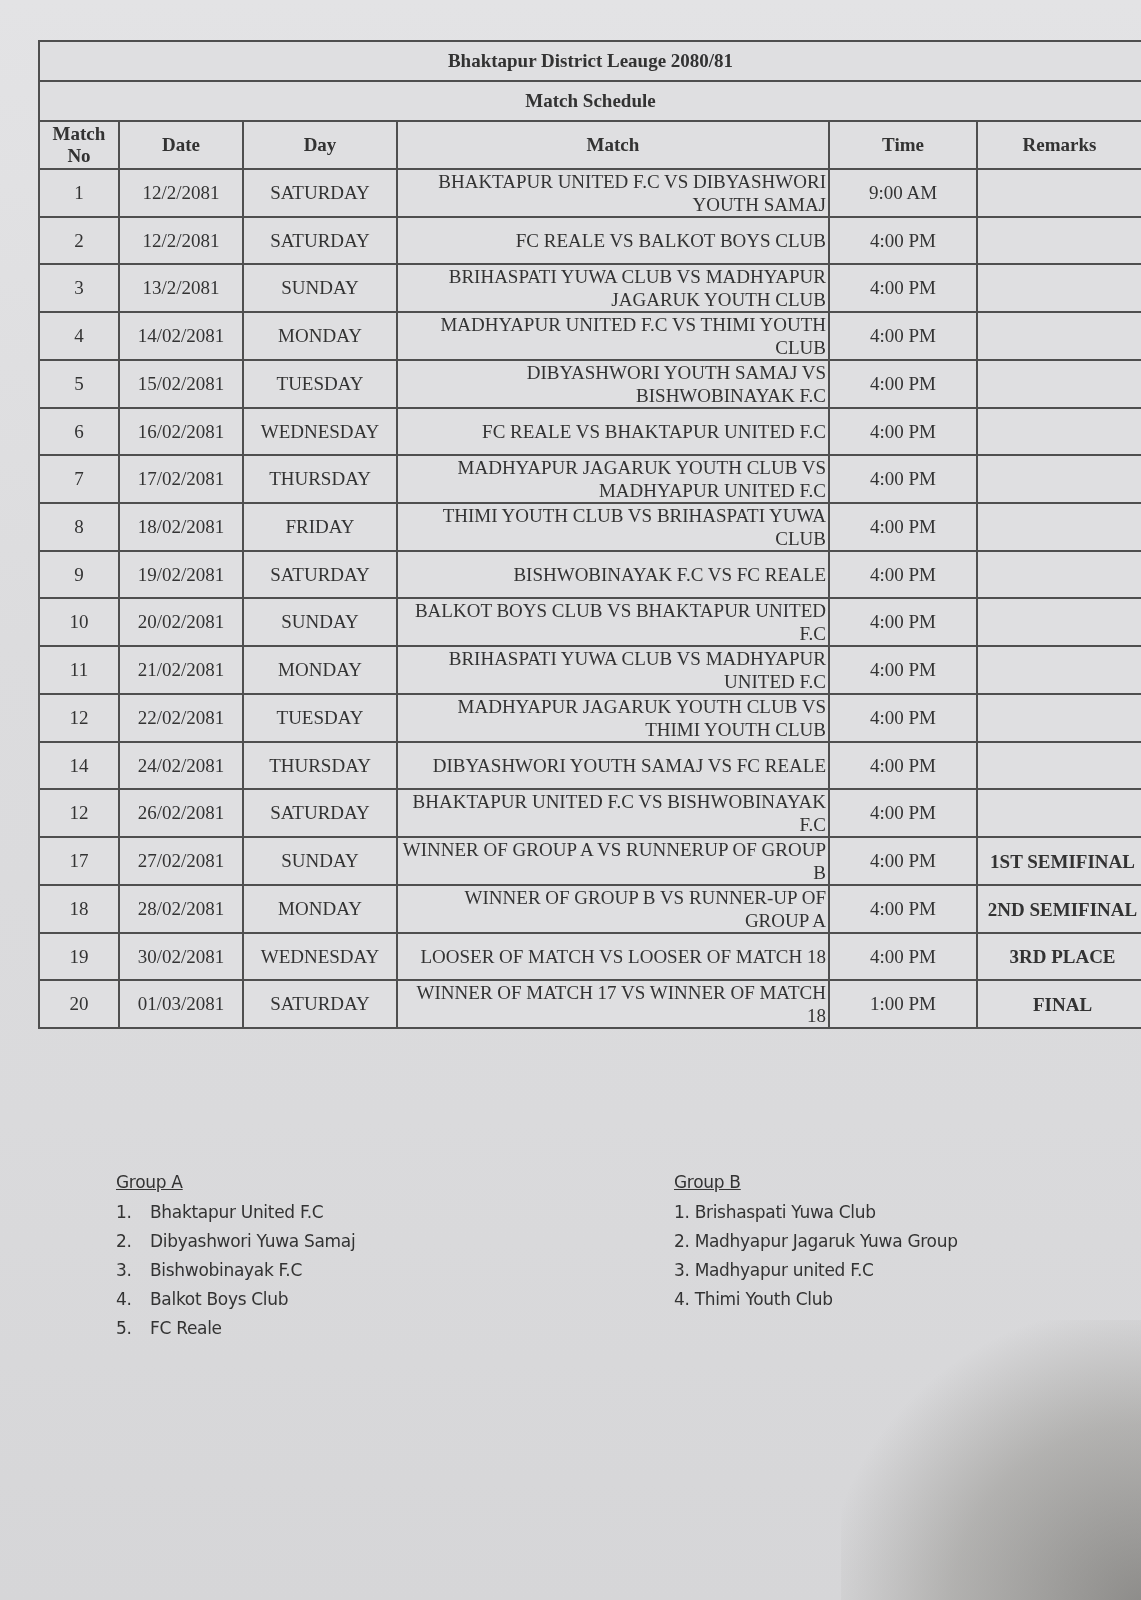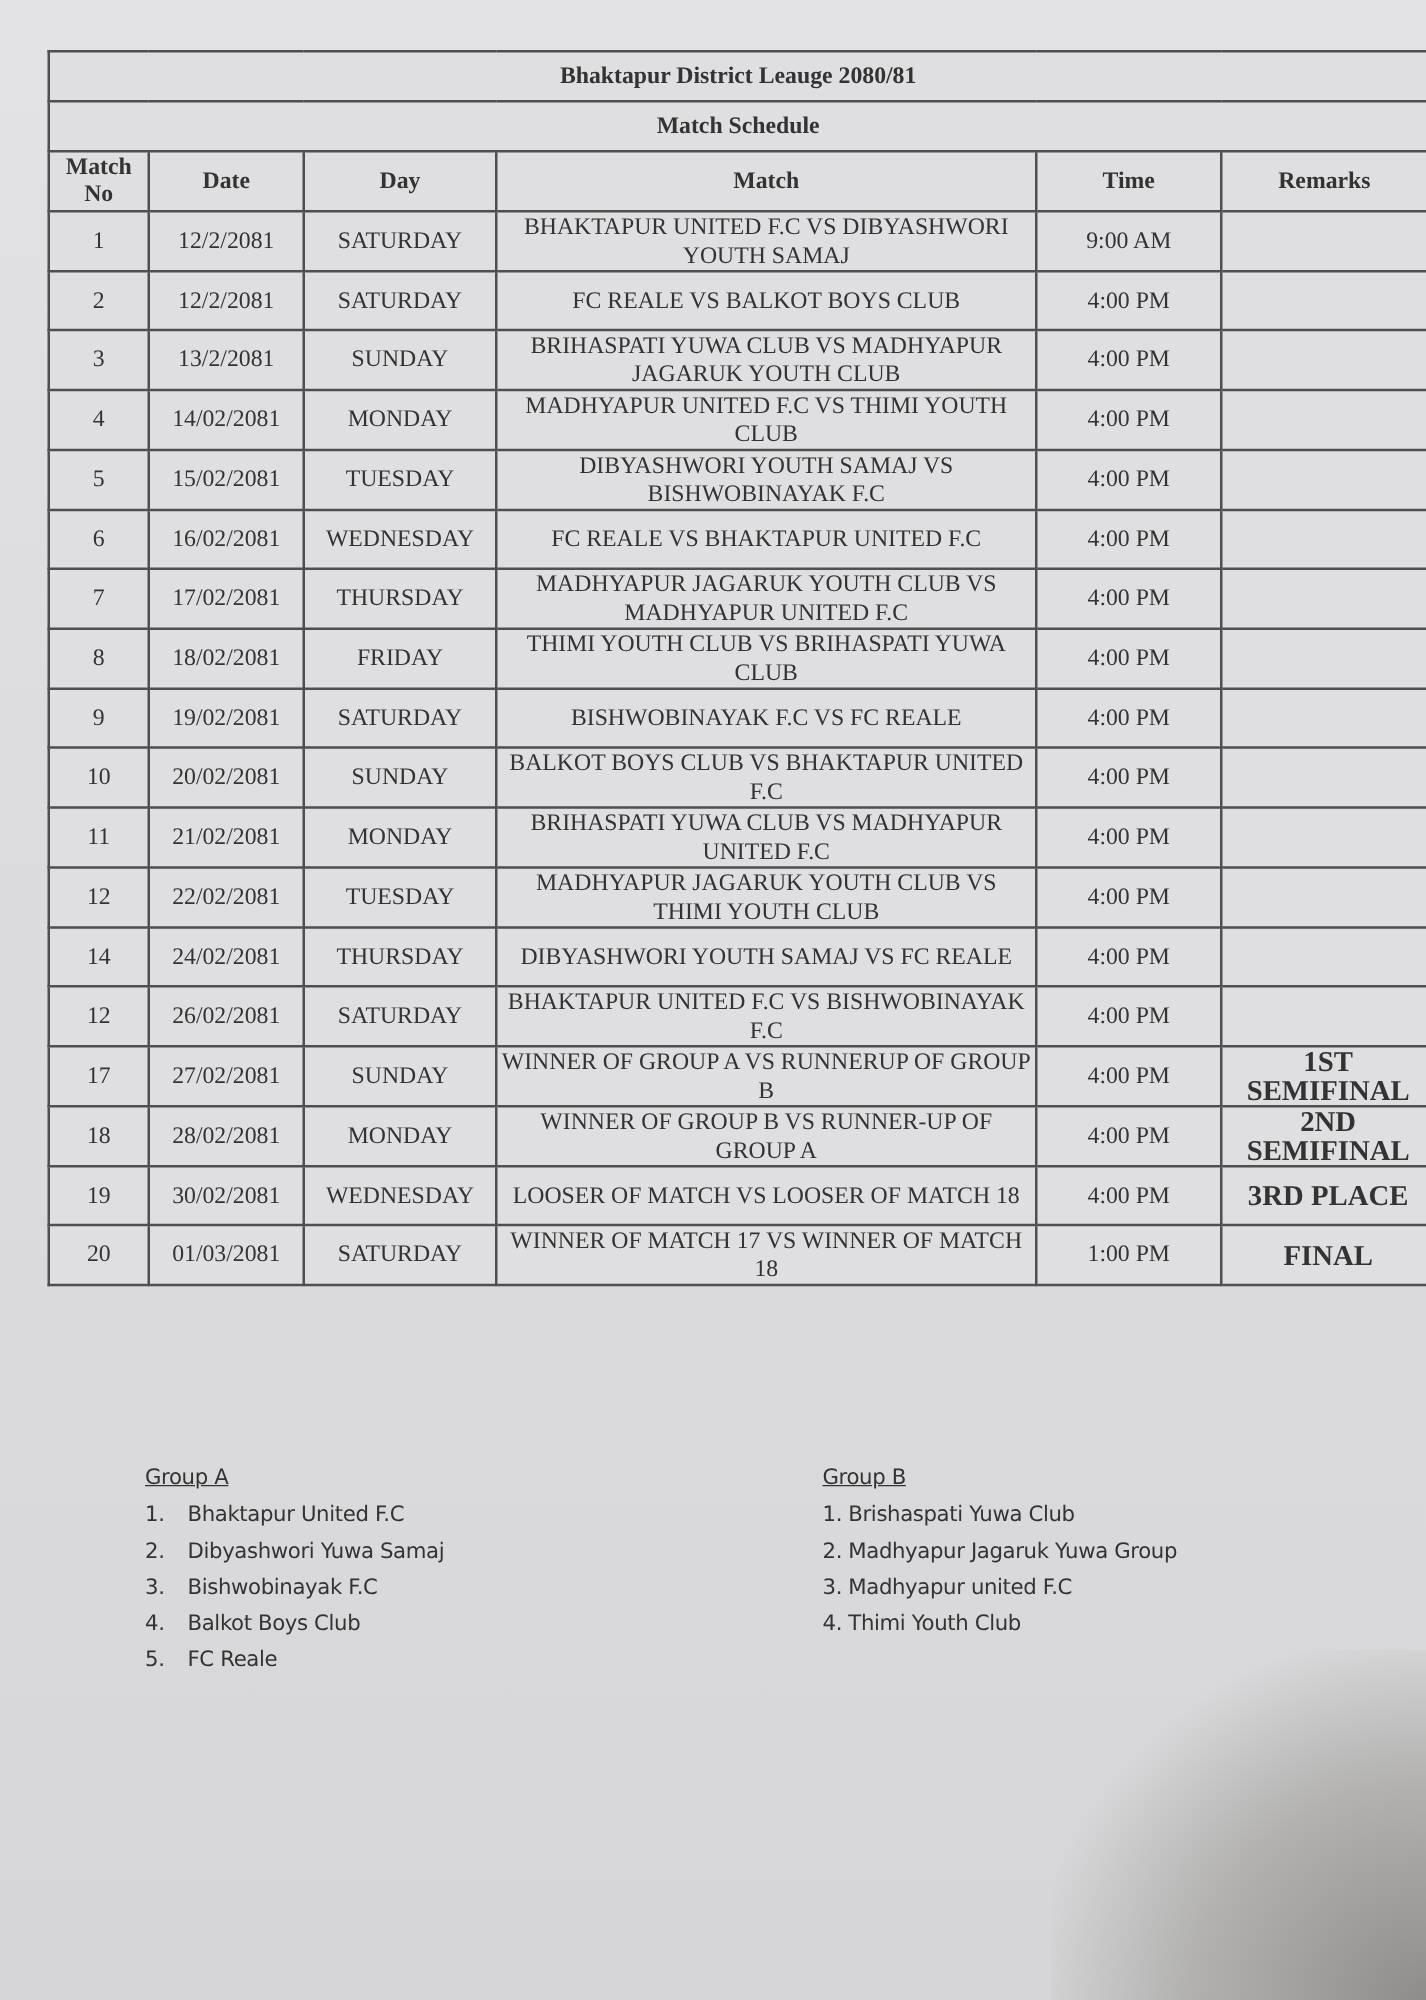--- a/index.html
+++ b/index.html
@@ -58,24 +58,25 @@
       font-weight: bold;
       font-size: 19px;
       line-height: 22px;
       color: #2a2a2a;
     }
     .data-row td {
       height: 45px;
     }
     .data-row td.match-cell {
       line-height: 23px;
+      text-align: right;
     }
     .data-row td.remarks-cell {
       font-weight: bold;
-      font-size: 23px;
+      font-size: 19px;
       line-height: 23px;
       padding-left: 8px;
     }
     col.c-no { width: 80px; }
     col.c-date { width: 124px; }
     col.c-day { width: 154px; }
     col.c-match { width: 432px; }
     col.c-time { width: 148px; }
     col.c-remarks { width: 165px; }
 
@@ -85,21 +86,21 @@
       left: 0;
       width: 1141px;
       font-family: "DejaVu Sans", "Liberation Sans", sans-serif;
       color: #333;
     }
     .group {
       position: absolute;
       top: 0;
     }
     .group.a { left: 116px; }
-    .group.b { left: 658px; }
+    .group.b { left: 674px; }
     .group-title {
       font-size: 17px;
       font-weight: normal;
       text-decoration: underline;
       margin: 0 0 6px 0;
       letter-spacing: -0.3px;
     }
     .group ol {
       list-style: none;
       margin: 0;

